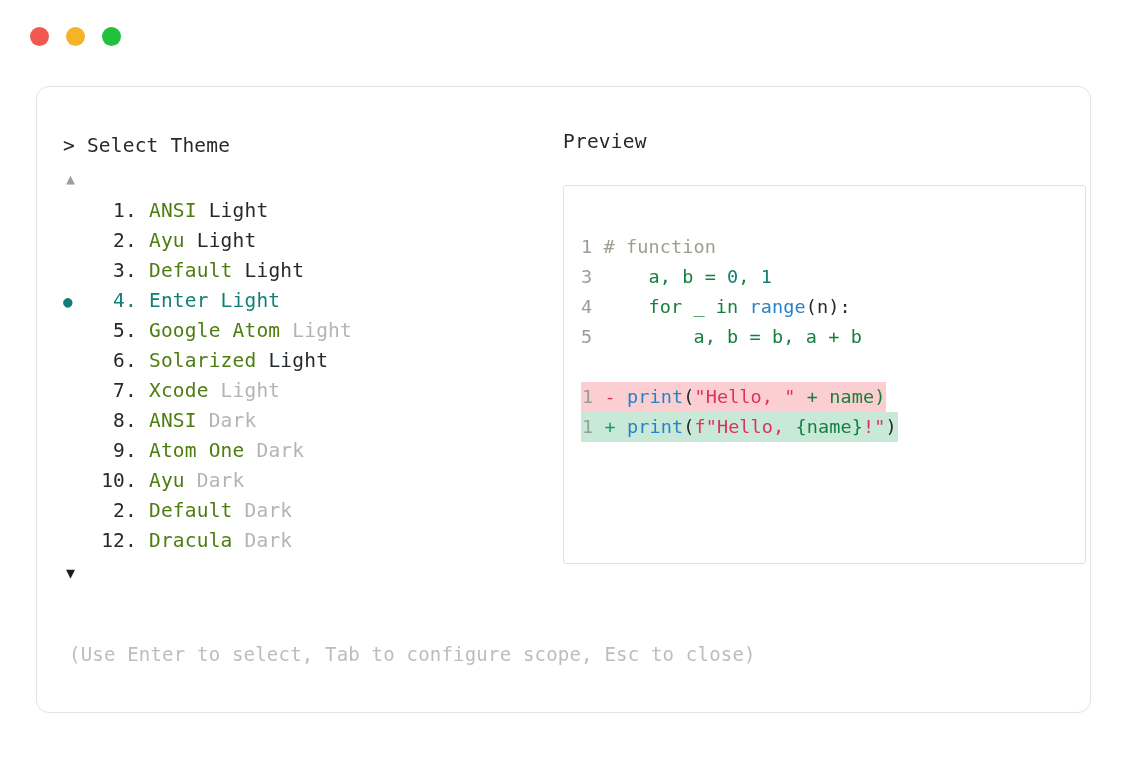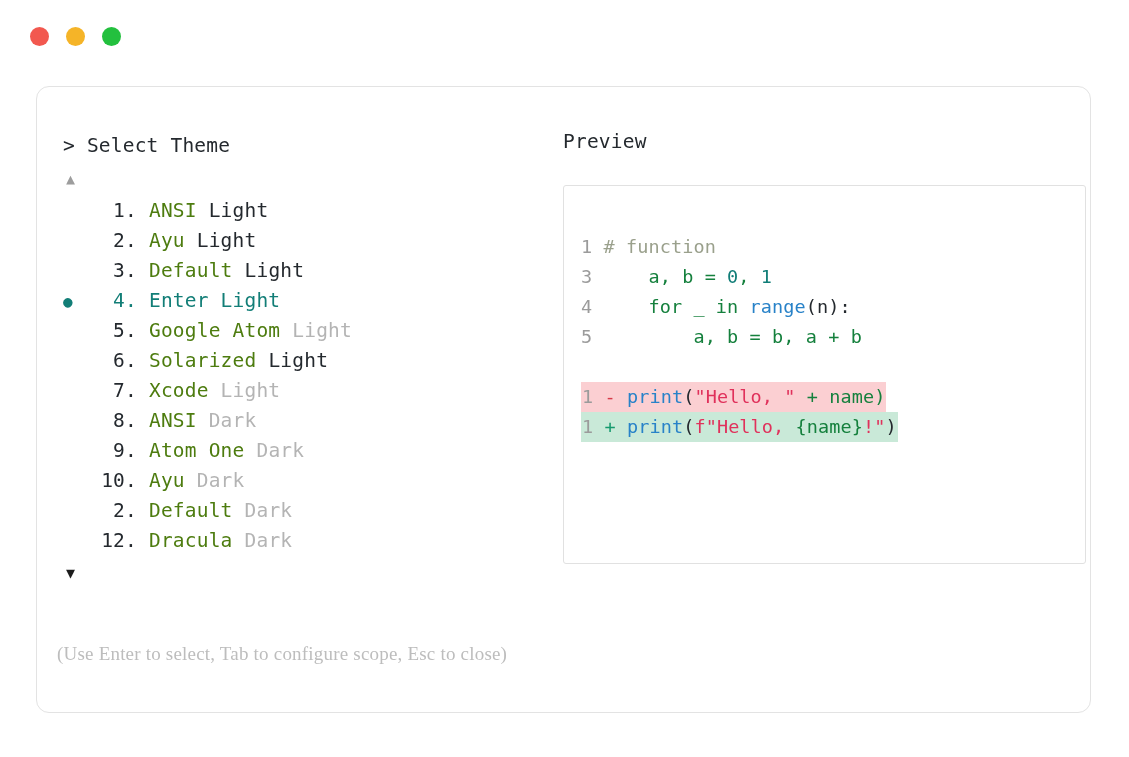--- a/index.html
+++ b/index.html
@@ -171,28 +171,27 @@
   .t-num  { color: #107d77; }
   .t-bif  { color: #2882c8; }
   .t-plain{ color: #15803d; text-align: right; }
   .t-call { color: #2882c8; text-align: center; }
   .t-str  { color: #e0315b; }
   .t-punc { color: #24292e; }
 
   
   .footer-hint {
     position: absolute;
-    left: 20px;
+    left: 32px;
     bottom: 44px;
     font-size: 19px;
     line-height: 28px;
     color: #bdbdbd;
     white-space: pre;
     letter-spacing: 0.2px;
-    font-family: Liberation Serif, serif;
   }
 </style>
 </head>
 <body>
 
 <div class="titlebar">
   <span class="dot" style="background: rgb(242, 88, 79);"></span>
   <span class="dot" style="background: rgb(245, 180, 40);"></span>
   <span class="dot" style="background: rgb(35, 192, 62);"></span>
 </div>

